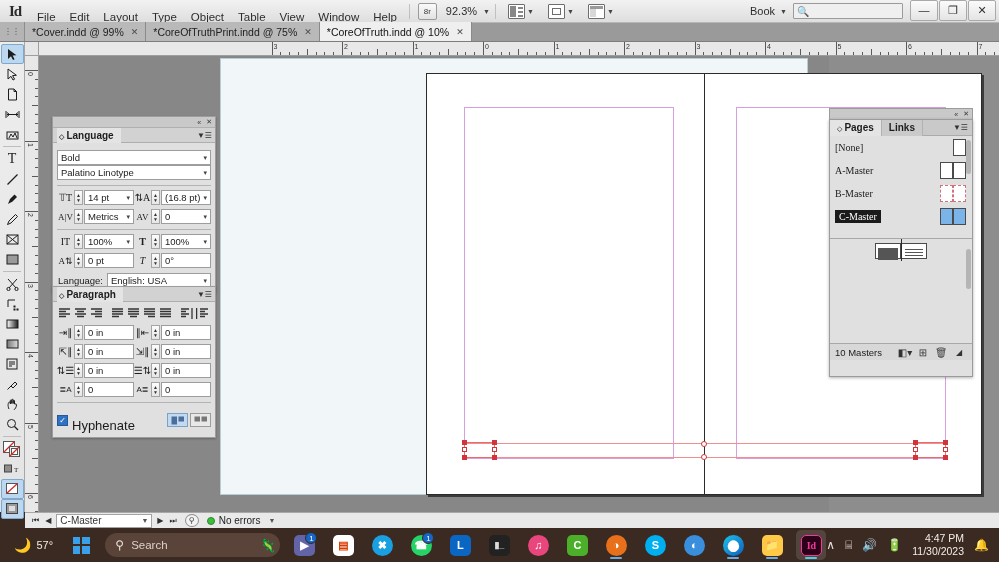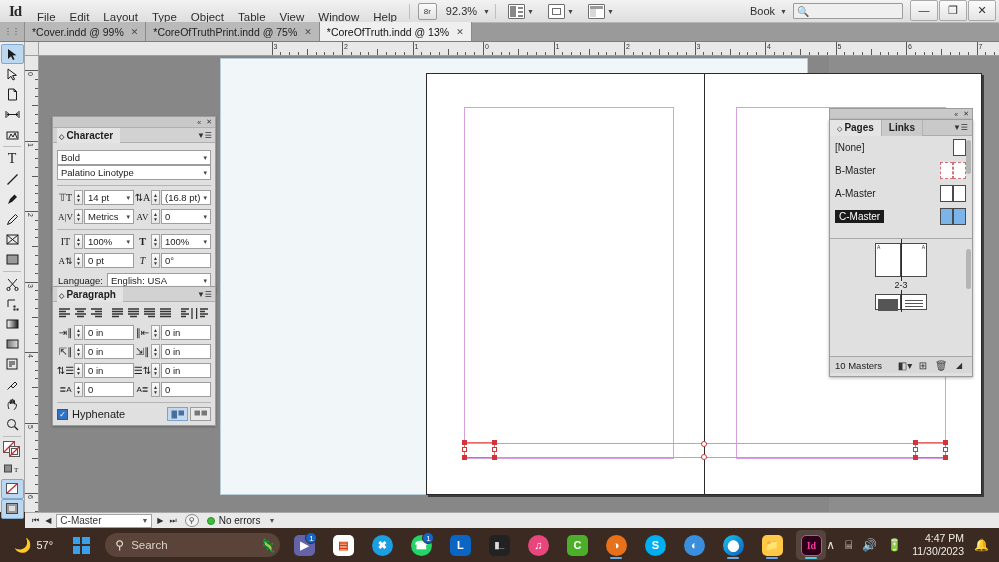--- a/index.html
+++ b/index.html
@@ -261,21 +261,21 @@
     position: absolute; left: 829px; top: 109px; width: 144px; height: 268px;
     background: #e0e0e0; border: 1px solid #9b9b9b; box-shadow: 0 1px 3px rgba(0,0,0,.3);
   }
   .pp-tabs { display: flex; height: 16px; background: #c9c9c9; border-bottom: 1px solid #ababab; }
   .pp-tab {
     padding: 0 7px; height: 16px; line-height: 16px; font-size: 10px; color: #1d1d1d;
     font-weight: bold; background: #cacaca; border-right: 1px solid #b2b2b2;
   }
   .pp-tab.active { background: #e4e4e4; }
   .pp-tab .dia { font-size: 7px; margin-right: 2px; font-weight: normal; }
-  .masters-list { position: relative; height: 102px; background: #e0e0e0; overflow: hidden; }
+  .masters-list { position: relative; height: 102px; background: #e0e0e0; overflow: hidden; font-family: Liberation Serif, serif; }
   .mrow {
     height: 23px; display: flex; align-items: center; justify-content: space-between;
     padding: 0 6px 0 5px;
   }
   .mname { font-size: 10px; color: #1b1b1b; }
   .mname.sel { background: #1b1b1b; color: #fff; padding: 1px 4px; }
   .mthumb { display: flex; }
   .mpg {
     width: 13px; height: 17px; background: #fff; border: 1px solid #4a4a4a;
   }
@@ -292,21 +292,21 @@
   .spg .amark { position: absolute; top: 0px; font-size: 5px; }
   .spg.redin::after {
     content:""; position:absolute; left:2px; top:2px; right:2px; bottom:2px;
     border:1px solid #e08a8a;
   }
   .spine-v {
     position: absolute; left: 50%; top: -4px; height: 42px; width: 1px; background: #2b2b2b;
   }
   .slabel { font-size: 9px; color: #1b1b1b; margin-top: 1px; }
   .pp-footer {
-    position: absolute; left: 0; bottom: 3px; width: 100%; height: 17px;
+    position: absolute; left: 0; bottom: 16px; width: 100%; height: 17px;
     background: #d8d8d8; border-top: 1px solid #a8a8a8;
     display: flex; align-items: center; font-size: 9.5px; color: #1b1b1b;
     padding-left: 5px;
   }
   .pf-icons { margin-left: auto; display: flex; align-items: center; padding-right: 4px; }
   .pf-ic { width: 18px; text-align: center; font-size: 10px; color: #333; }
   .pp-scroll {
     position: absolute; right: 1px; width: 5px; background: #b5b5b5; border-radius: 3px;
   }
 
@@ -412,21 +412,21 @@
     <div class="tb-grip">⋮⋮</div>
     <div class="doc-tab">
       <span>*Cover.indd @ 99%</span>
       <span class="x">✕</span>
     </div>
     <div class="doc-tab">
       <span>*CoreOfTruthPrint.indd @ 75%</span>
       <span class="x">✕</span>
     </div>
     <div class="doc-tab active">
-      <span>*CoreOfTruth.indd @ 13%</span>
+      <span>*CoreOfTruth.indd @ 10%</span>
       <span class="x">✕</span>
     </div>
   </div>
 
   <div class="ruler-corner"></div>
   <div class="hruler" id="hruler">
       <div class="tick" style="left: 232.5px; top: 0px; width: 1px; height: 13px;"></div>
       <div class="rlabel" style="left: 234.5px; top: 1px;">3</div>
       <div class="tick" style="left: 241.312px; width: 1px; height: 3px; top: 10px;"></div>
       <div class="tick" style="left: 250.125px; width: 1px; height: 3px; top: 10px;"></div>
@@ -785,21 +785,21 @@
     </div>
   </div>
 
   <div class="panel" style="left:52px; top:116px; width:164px;">
     <div class="panel-tabstrip">
       <span class="pt-icn">«</span>
       <span class="pt-icn">✕</span>
     </div>
     <div class="panel-header">
       <div class="panel-title">
-        <span class="dia">◇</span><span>Character</span>
+        <span class="dia">◇</span><span>Language</span>
       </div>
       <span class="panel-menu">▼☰</span>
     </div>
     <div class="panel-body">
       <div class="fld" style="width:100%; margin-top:3px;">
         <span>Bold</span>
         <span class="arw">▾</span>
       </div>
       <div class="fld" style="width:100%;">
         <span>Palatino Linotype</span>
@@ -983,21 +983,21 @@
         </div>
         <span class="lbl-ico" style="font-size:8px;">A≣</span>
         <span class="stepper">▲<br>▼</span>
         <div class="fld" style="width:51px;">
           <span>0</span>
         </div>
       </div>
 
       <div class="hyph-row">
         <span class="chk">✓</span>
-        <span style="font-size:11px;color:#1b1b1b;">Hyphenate</span>
+        <span style="font-size:13px;color:#1b1b1b;margin-top:11px;">Hyphenate</span>
         <span class="algn-group">
           <span class="algn on">
             <svg width="14" height="9" viewBox="0 0 14 9">
                 <rect x="0.5" y="0.5" width="5.5" height="8" fill="#4a6f9c"></rect>
                 <rect x="7.5" y="0.5" width="5.5" height="5" fill="#4a6f9c"></rect>
               </svg>
           </span>
           <span class="algn">
             <svg width="14" height="9" viewBox="0 0 14 9">
                 <rect x="0.5" y="0.5" width="5.5" height="5" fill="#777"></rect>
@@ -1027,58 +1027,46 @@
     </div>
 
     <div class="masters-list">
       <div class="mrow">
         <span class="mname">[None]</span>
         <span class="mthumb">
           <span class="mpg"></span>
         </span>
       </div>
       <div class="mrow">
+        <span class="mname">A-Master</span>
+        <span class="mthumb">
+          <span class="mpg"></span>
+          <span class="mpg"></span>
+        </span>
+      </div>
+      <div class="mrow">
         <span class="mname">B-Master</span>
         <span class="mthumb">
           <span class="mpg dash"></span>
           <span class="mpg dash"></span>
-        </span>
-      </div>
-      <div class="mrow">
-        <span class="mname">A-Master</span>
-        <span class="mthumb">
-          <span class="mpg"></span>
-          <span class="mpg"></span>
         </span>
       </div>
       <div class="mrow">
         <span class="mname sel">C-Master</span>
         <span class="mthumb">
           <span class="mpg blue"></span>
           <span class="mpg blue"></span>
         </span>
       </div>
       <div class="pp-scroll" style="top:4px; height:34px;"></div>
     </div>
 
     <div class="pp-split"></div>
 
     <div class="spreads-list">
-      <div class="spreaditem">
-        <span class="spreadpg">
-          <span class="spg">
-              <span class="amark" style="left:1px;">A</span>
-            </span>
-          <span class="spg">
-              <span class="amark" style="right:1px;">A</span>
-            </span>
-          <span class="spine-v"></span>
-        </span>
-        <div class="slabel">2-3</div>
-      </div>
       <div class="spreaditem">
         <span class="spreadpg">
           <span class="spg" style="height:16px; background:#fff;">
             <span style="position:absolute;left:2px;top:4px;width:20px;height:12px;background:#555;display:block;"></span>
           </span>
           <span class="spg" style="height:16px;">
             <span style="position:absolute;left:3px;top:5px;right:3px;height:1px;background:#555;box-shadow:0 3px 0 #555,0 6px 0 #555;display:block;"></span>
           </span>
           <span class="spine-v" style="height:22px;"></span>
         </span>

